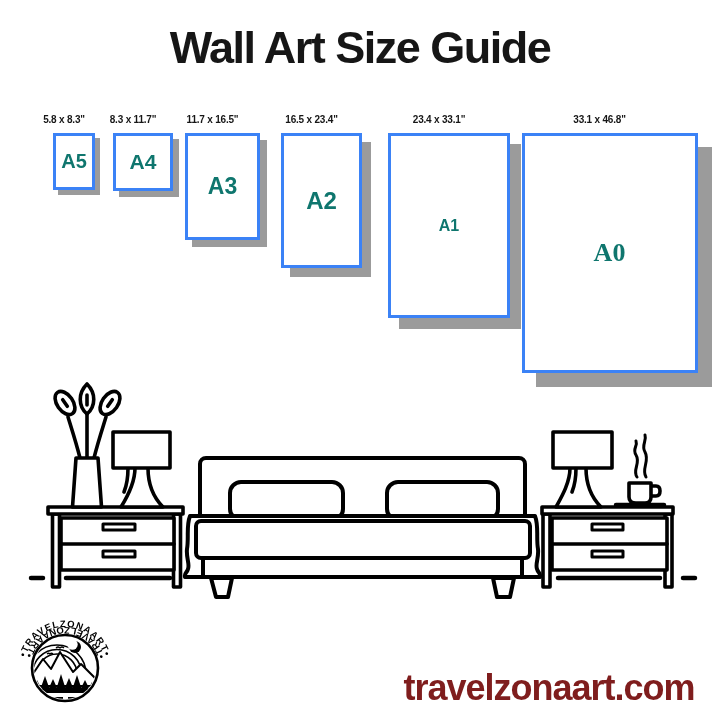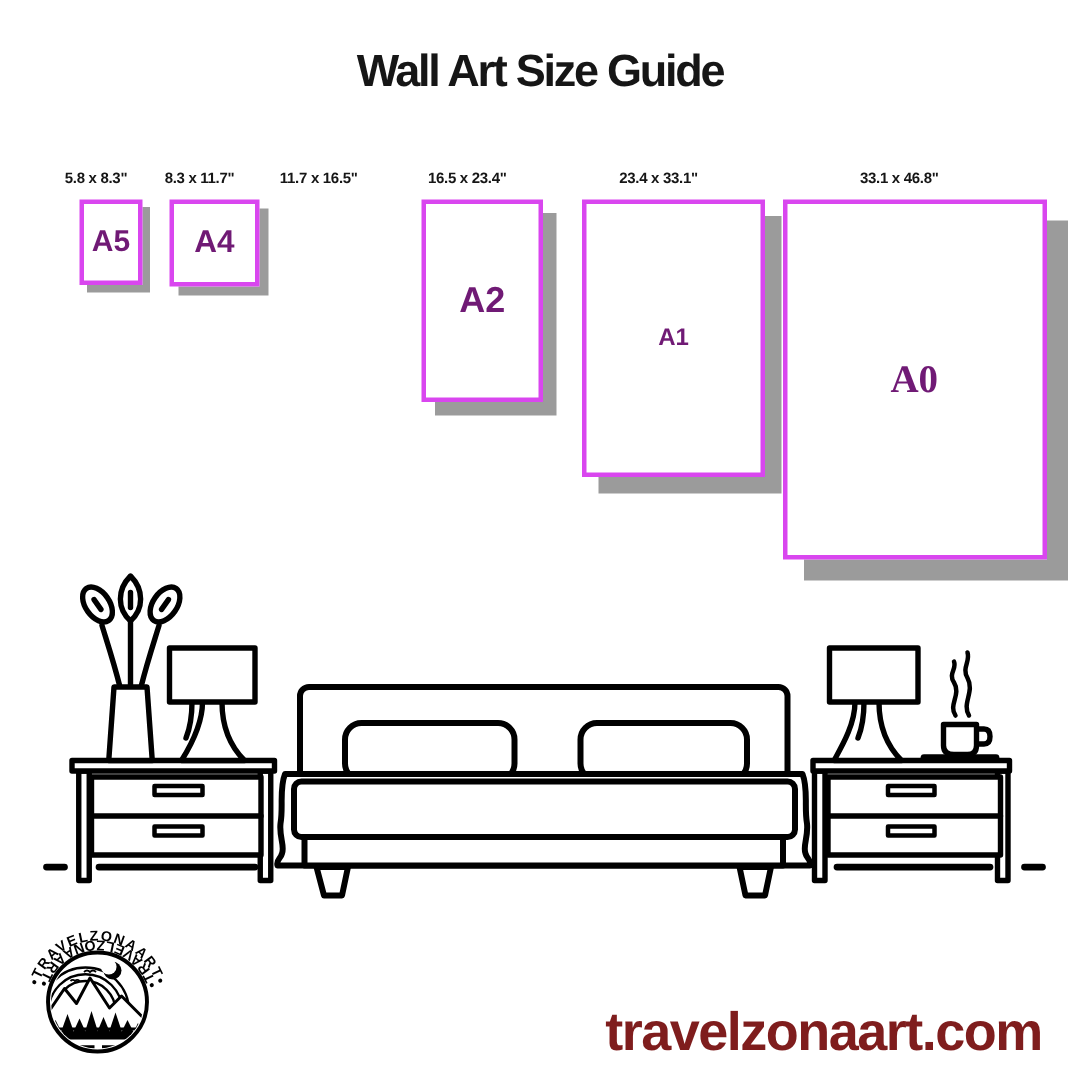--- a/index.html
+++ b/index.html
@@ -1,25 +1,25 @@
 <!DOCTYPE html>
 <html><head>
 <meta charset="utf-8">
 <style>
   html,body{margin:0;padding:0;background:#fff;}
   .poster{position:relative;width:720px;height:720px;background:#fff;overflow:hidden;
           font-family:"Liberation Sans",sans-serif;color:#111;}
   
   .title{position:absolute;top:24px;left:0;width:720px;margin:0;text-align:center;
-         font-size:30px;line-height:48px;font-weight:700;letter-spacing:-1.5px;color:#161616;}
+         font-size:45px;line-height:48px;font-weight:700;letter-spacing:-1.5px;color:#161616;}
   
   .size{position:absolute;top:113px;display:flex;flex-direction:column;align-items:center;}
   .dim{font-size:10px;line-height:13px;font-weight:700;white-space:nowrap;letter-spacing:-0.2px;color:#161616;}
-  .sheet{margin-top:7px;box-sizing:border-box;background:#fff;border:3px solid #d946ef;
-         display:flex;align-items:center;justify-content:center;font-weight:700;color:#701a75;margin-left:20px;}
+  .sheet{margin-top:7px;box-sizing:border-box;background:#fff;border:3px solid #3b82f6;
+         display:flex;align-items:center;justify-content:center;font-weight:700;color:#0f766e;margin-left:20px;}
   .s-a5{left:43px;width:42px;}  .s-a5 .sheet{width:42px;height:57px;font-size:20px;box-shadow:5px 5px 0 #9b9b9b;}
   .s-a4{left:103px;width:60px;} .s-a4 .sheet{width:60px;height:58px;font-size:21px;box-shadow:6px 6px 0 #9b9b9b;}
   .s-a3{left:175px;width:75px;} .s-a3 .sheet{width:75px;height:107px;font-size:23px;box-shadow:7px 7px 0 #9b9b9b;}
   .s-a2{left:263px;width:97px;} .s-a2 .sheet{width:81px;height:135px;font-size:24px;box-shadow:9px 9px 0 #9b9b9b;}
   .s-a1{left:378px;width:122px;}.s-a1 .sheet{width:122px;height:185px;font-size:16px;box-shadow:11px 11px 0 #9b9b9b;}
   .s-a0{left:522px;width:155px;}.s-a0 .sheet{width:176px;height:240px;font-size:26px;box-shadow:14px 14px 0 #9b9b9b;font-family:Liberation Serif, serif;}
   
   .scene{position:absolute;left:0;top:375px;width:720px;height:237px;}
   
   .logo{position:absolute;left:12px;top:615px;width:106px;height:105px;}
@@ -43,20 +43,23 @@
         </div>
     </div>
     <div class="size s-a4">
       <div class="dim">8.3 x 11.7"</div>
       <div class="sheet">
           <span>A4</span>
         </div>
     </div>
     <div class="size s-a3">
       <div class="dim">11.7 x 16.5"</div>
+      <div class="sheet">
+          <span>A3</span>
+        </div>
     </div>
     <div class="size s-a2">
       <div class="dim">16.5 x 23.4"</div>
       <div class="sheet">
           <span>A2</span>
         </div>
     </div>
     <div class="size s-a1">
       <div class="dim">23.4 x 33.1"</div>
       <div class="sheet">

